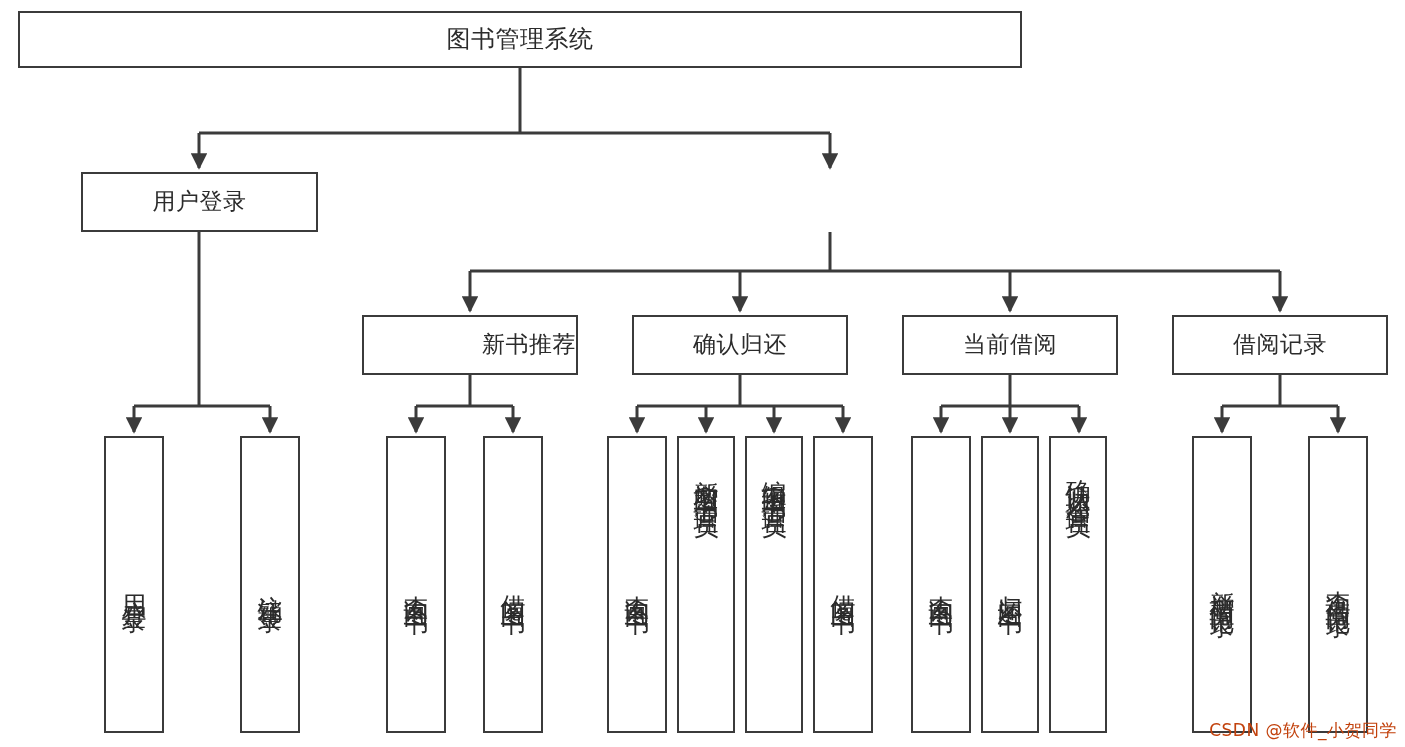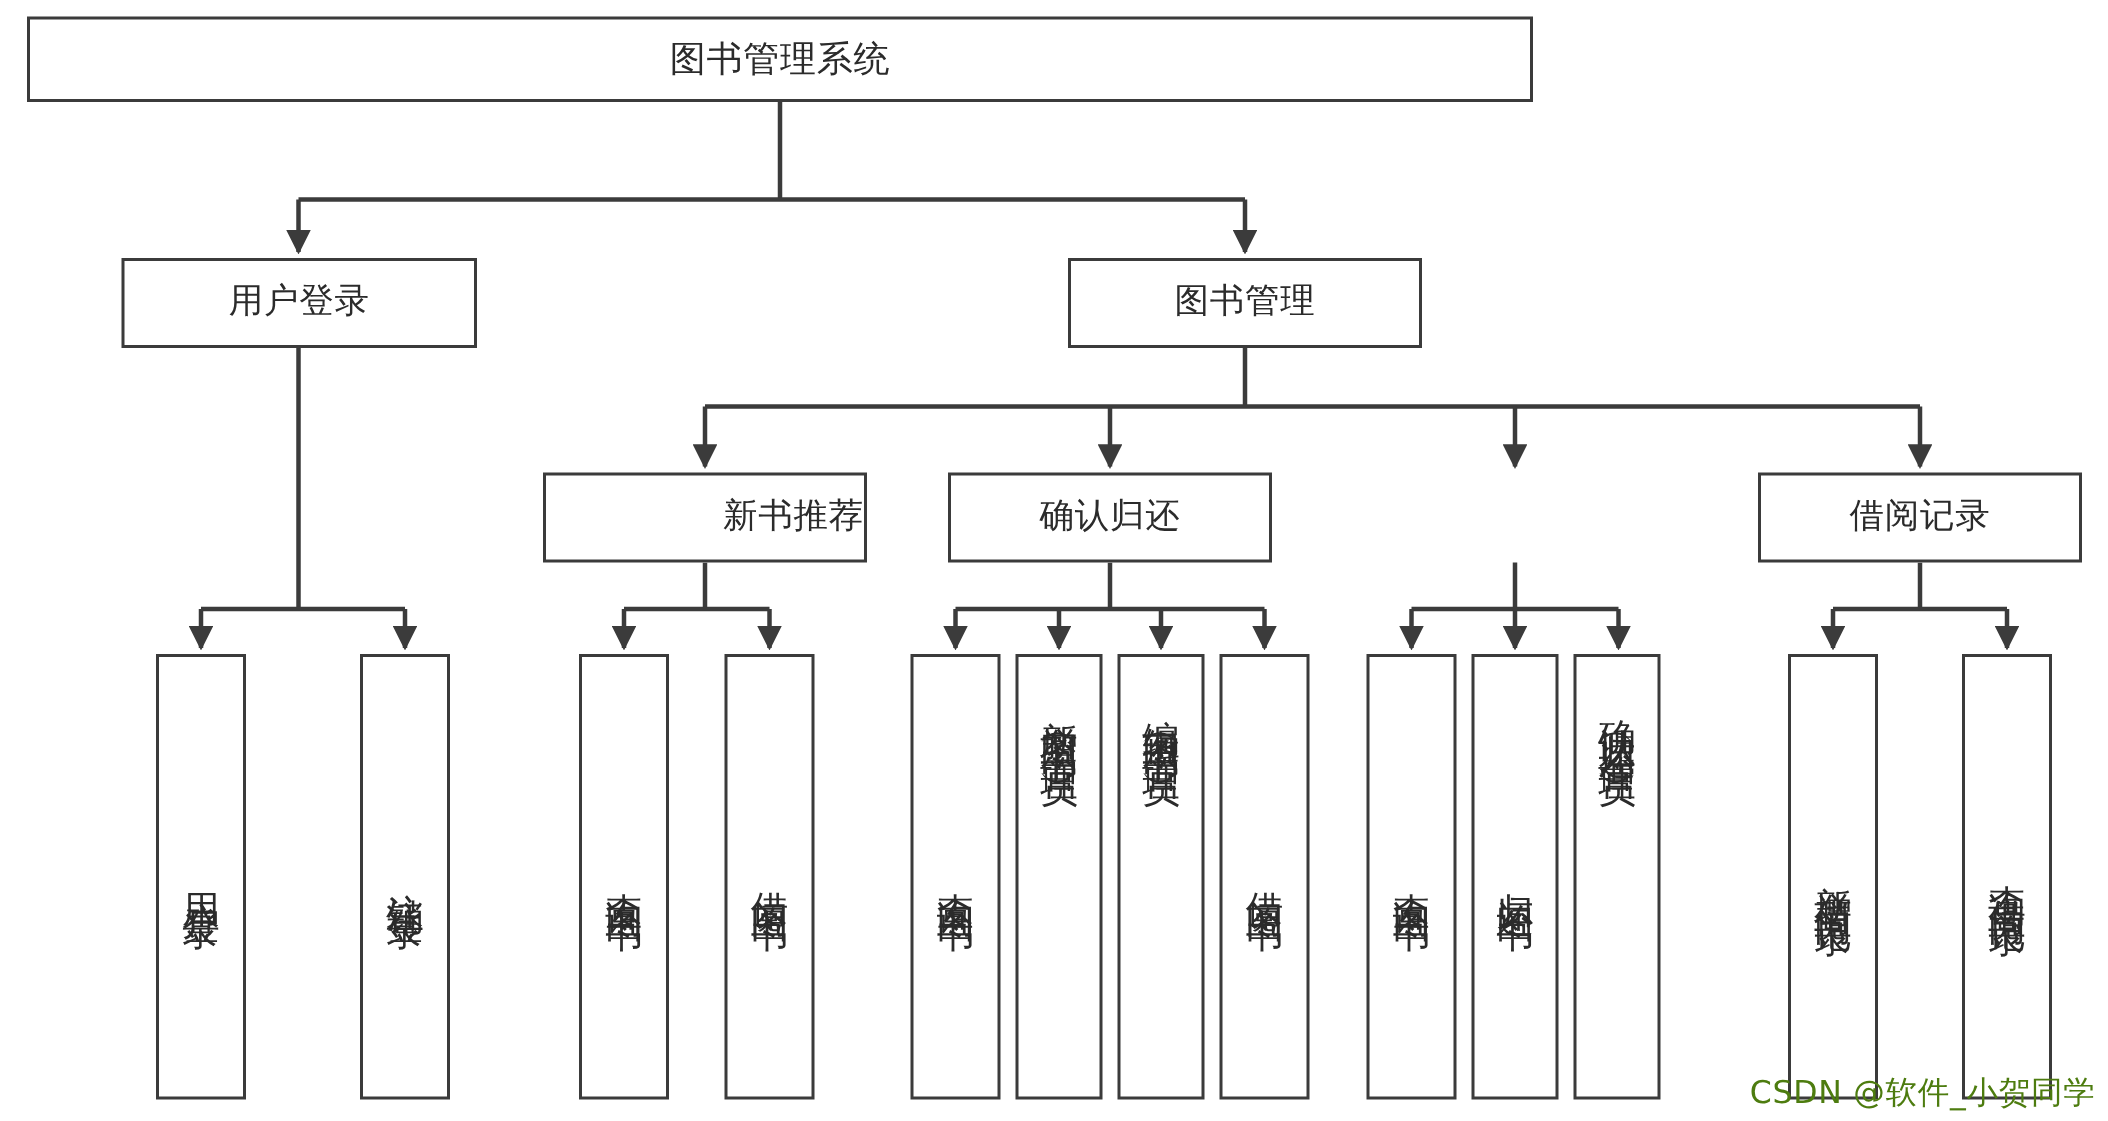--- a/index.html
+++ b/index.html
@@ -67,22 +67,22 @@
   
   .node.vert.short {
     align-items: center;
     padding-top: 0;
   }
   
   #watermark {
     position: absolute;
     right: 8px;
     bottom: 5px;
-    font-size: 21px;
-    color: #4d7c0f;
+    font-size: 17px;
+    color: #c2410c;
     letter-spacing: 0.5px;
     white-space: nowrap;
     pointer-events: none;
   }
 </style>
 </head>
 <body>
 
 <div id="canvas">
 
@@ -137,32 +137,32 @@
   </svg>
 
   <div class="node horiz root" style="left:18px; top:11px; width:1004px; height:57px;">
     <span class="label">图书管理系统</span>
   </div>
 
   <div class="node horiz" style="left:81px; top:172px; width:237px; height:60px;">
     <span class="label">用户登录</span>
   </div>
 
-  <div class="node horiz" style="left:712px; top:172px; width:236px; height:60px;">
-    <span class="label">图书管理</span>
-  </div>
 
   <div class="node horiz" style="left:362px; top:315px; width:216px; height:60px;justify-content:flex-end;">
     <span class="label">新书推荐</span>
   </div>
 
   <div class="node horiz" style="left:632px; top:315px; width:216px; height:60px;">
     <span class="label">确认归还</span>
   </div>
 
+  <div class="node horiz" style="left:902px; top:315px; width:216px; height:60px;">
+    <span class="label">当前借阅</span>
+  </div>
 
   <div class="node horiz" style="left:1172px; top:315px; width:216px; height:60px;justify-content:center;">
     <span class="label">借阅记录</span>
   </div>
 
   <div class="node vert short" style="left:104px; top:436px; width:60px; height:297px;">
     <span class="label">用户登录</span>
   </div>
 
   <div class="node vert short" style="left:240px; top:436px; width:60px; height:297px;">

